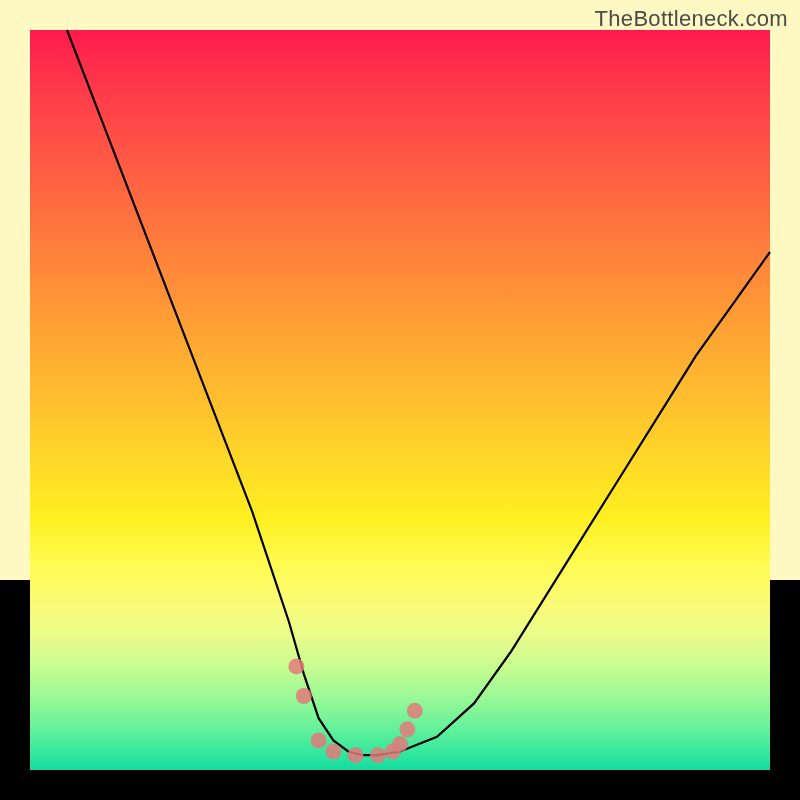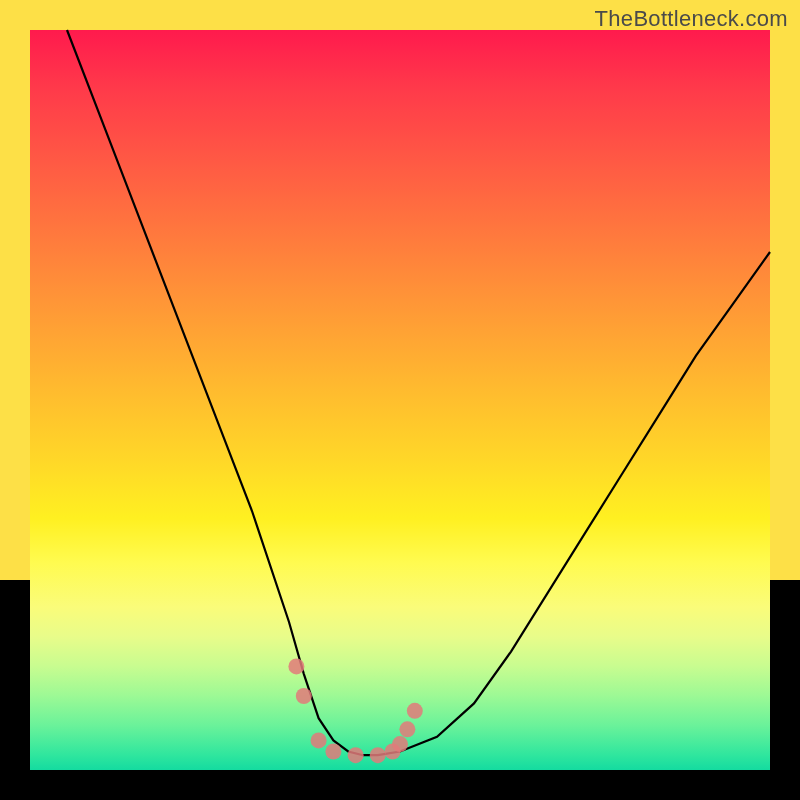--- a/index.html
+++ b/index.html
@@ -8,21 +8,21 @@
     width: 800px;
     height: 800px;
     overflow: hidden;
     background: #000;
     font-family: Arial, Helvetica, sans-serif;
   }
   .frame {
     position: relative;
     width: 800px;
     height: 580px;
-    background: #fde047;
+    background: #fef9c3;
   }
   .plot-area {
     position: absolute;
     left: 30px;
     top: 30px;
     width: 740px;
     height: 740px;
     
     background: linear-gradient(
       to bottom,

